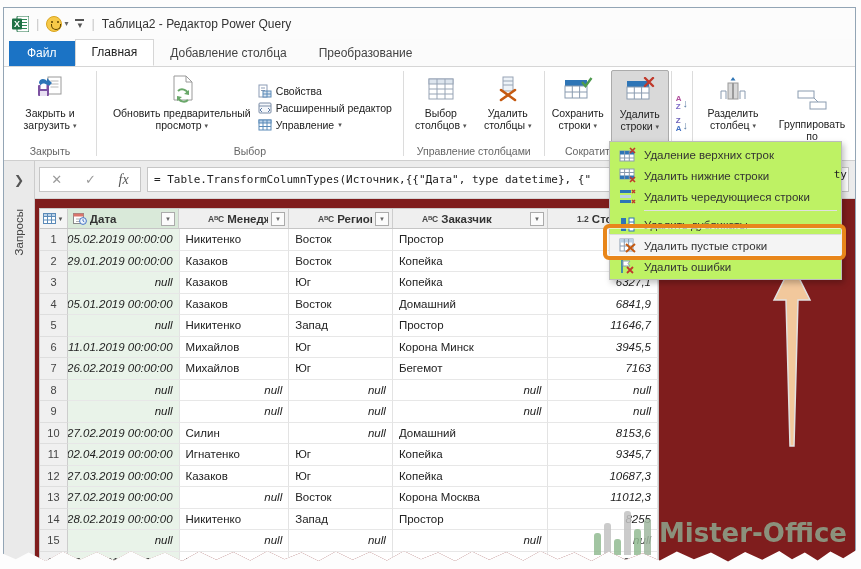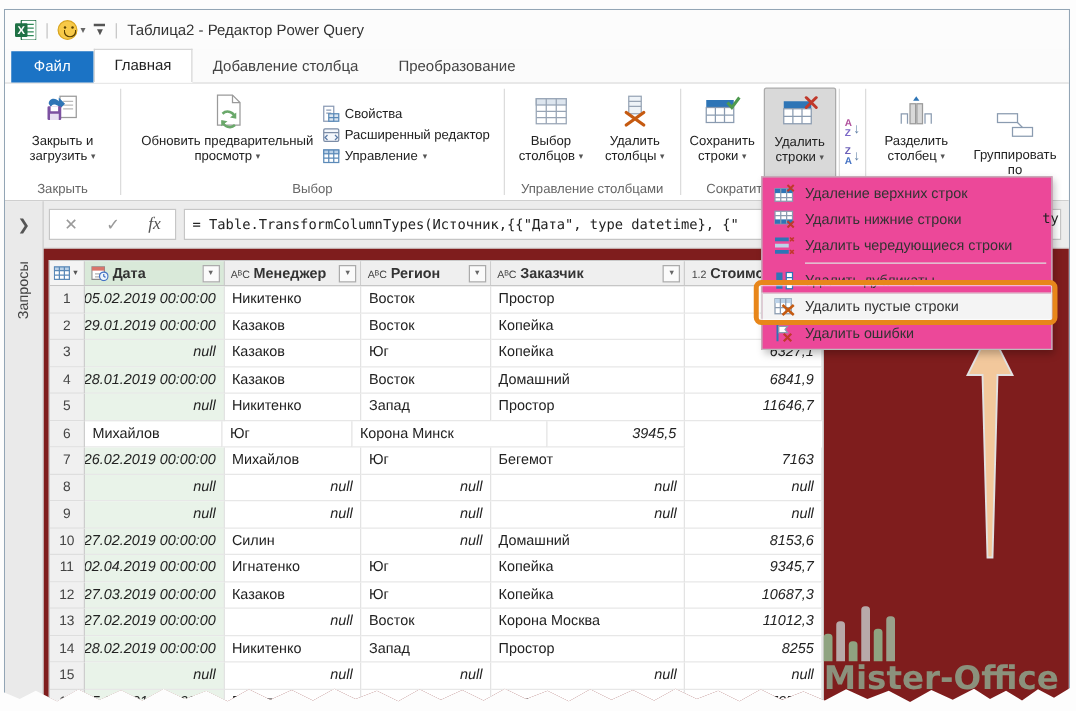--- a/index.html
+++ b/index.html
@@ -60,45 +60,45 @@
   .sb-label { margin-top:22px; writing-mode:vertical-rl; transform:rotate(180deg); font-size:11.5px; color:#444; }
   
   .main { position:absolute; left:31px; top:191px; right:0; bottom:0; background:#7f1d1d; }
   .pq-table { position:absolute; left:4px; top:9px; width:620px; background:#fff; border:1px solid #c9c9c9; }
   .pq-head { display:flex; height:20px; background:#f0f0f0; border-bottom:1px solid #c6c6c6; }
   .corner { width:28px; display:flex; align-items:center; justify-content:center; gap:1px;
             border-right:1px solid #cdcdcd; background:#f4f4f4; }
   .colh { display:flex; align-items:center; gap:3px; padding:0 3px 0 5px; border-right:1px solid #cdcdcd;
           font-size:11.5px; font-weight:bold; color:#333; background:#efefef; }
   .colh.sel { background:#d9e9d9; }
-  .type-glyph { font-size:8.5px; font-weight:normal; color:#444; letter-spacing:0; }
+  .type-glyph { font-size:8.5px; font-weight:bold; color:#444; letter-spacing:0;margin-left:24px; }
   .colh .nm { flex:1; overflow:hidden; white-space:nowrap; }
   .fbtn { width:14px; height:14px; border:1px solid #ababab; background:#fbfbfb; color:#666;
           font-size:6px; display:flex; align-items:center; justify-content:center; }
   .pq-row { display:flex; height:21.5px; }
   .rn { width:28px; background:#f0f0f0; border-right:1px solid #cdcdcd; border-bottom:1px solid #dedede;
         display:flex; align-items:center; justify-content:center; font-size:11px; color:#444; }
   .cell { padding:0 6px; border-right:1px solid #e3e3e3; border-bottom:1px solid #e7e7e7;
           font-size:11.5px; color:#222; display:flex; align-items:center; white-space:nowrap; overflow:hidden; }
   .cell.datecol { background:#e9f3e9; }
   .cell.rt { justify-content:flex-end; font-style:italic; }
   
-  .menu { position:absolute; left:605px; top:133px; width:233px; background:#ec4899;
+  .menu { position:absolute; left:605px; top:133px; width:233px; background:#bef264;
           border:1px solid #bcbcbc; box-shadow:2px 3px 6px rgba(0,0,0,.25); padding:2px 0; z-index:20; }
   .mitem { height:21px; display:flex; align-items:center; font-size:11.5px; color:#333; }
   .mitem .mic { width:34px; display:flex; align-items:center; justify-content:center; }
   .mitem.hl { background:#f4f4f4; outline:1px solid #dcdcdc; }
   .msep { height:7px; display:flex; align-items:center; }
   .msep::after { content:""; flex:1; height:1px; background:#e0e0e0; margin-left:34px; margin-right:4px; }
   .hl-box { position:absolute; left:599px; top:216px; width:243px; height:36px;
             border:4px solid #e8861a; border-radius:6px; z-index:30; box-shadow:0 0 0 1px rgba(255,255,255,.6) inset; }
   
   .big-arrow { position:absolute; left:755px; top:252px; z-index:15; }
   
-  .watermark { position:absolute; right:8px; bottom:10px; display:flex; align-items:flex-start; gap:2px; opacity:.85;flex-direction:column; }
+  .watermark { position:absolute; right:8px; bottom:10px; display:flex; align-items:center; gap:2px; opacity:.85; }
   .wm-bars { display:flex; align-items:flex-end; gap:3px; margin-right:6px; }
   .wm-bar { width:7px; border-radius:3px 3px 0 0; }
   .wm-text { font-size:26px; font-weight:bold; color:#8ea68e; letter-spacing:0; line-height:24px;
              font-family:"DejaVu Sans",sans-serif; }
   svg { display:block; }
 </style>
 </head>
 <body>
 
 <div class="window">
@@ -411,36 +411,37 @@
           <div class="pq-row">
             <div class="rn">3</div>
             <div class="cell datecol rt" style="width: 112px;">null</div>
             <div class="cell" style="width: 110px;">Казаков</div>
             <div class="cell" style="width: 104px;">Юг</div>
             <div class="cell" style="width: 156px;">Копейка</div>
             <div class="cell rt" style="width: 110px;">6327,1</div>
           </div>
           <div class="pq-row">
             <div class="rn">4</div>
-            <div class="cell datecol rt" style="width: 112px;">28.01.2019 00:00:00</div>
+            <div class="cell datecol rt" style="width: 112px;">05.01.2019 00:00:00</div>
             <div class="cell" style="width: 110px;">Казаков</div>
             <div class="cell" style="width: 104px;">Восток</div>
             <div class="cell" style="width: 156px;">Домашний</div>
             <div class="cell rt" style="width: 110px;">6841,9</div>
           </div>
           <div class="pq-row">
             <div class="rn">5</div>
             <div class="cell datecol rt" style="width: 112px;">null</div>
             <div class="cell" style="width: 110px;">Никитенко</div>
             <div class="cell" style="width: 104px;">Запад</div>
             <div class="cell" style="width: 156px;">Простор</div>
             <div class="cell rt" style="width: 110px;">11646,7</div>
           </div>
           <div class="pq-row">
             <div class="rn">6</div>
+            <div class="cell datecol rt" style="width: 112px;">11.01.2019 00:00:00</div>
             <div class="cell" style="width: 110px;">Михайлов</div>
             <div class="cell" style="width: 104px;">Юг</div>
             <div class="cell" style="width: 156px;">Корона Минск</div>
             <div class="cell rt" style="width: 110px;">3945,5</div>
           </div>
           <div class="pq-row">
             <div class="rn">7</div>
             <div class="cell datecol rt" style="width: 112px;">26.02.2019 00:00:00</div>
             <div class="cell" style="width: 110px;">Михайлов</div>
             <div class="cell" style="width: 104px;">Юг</div>

